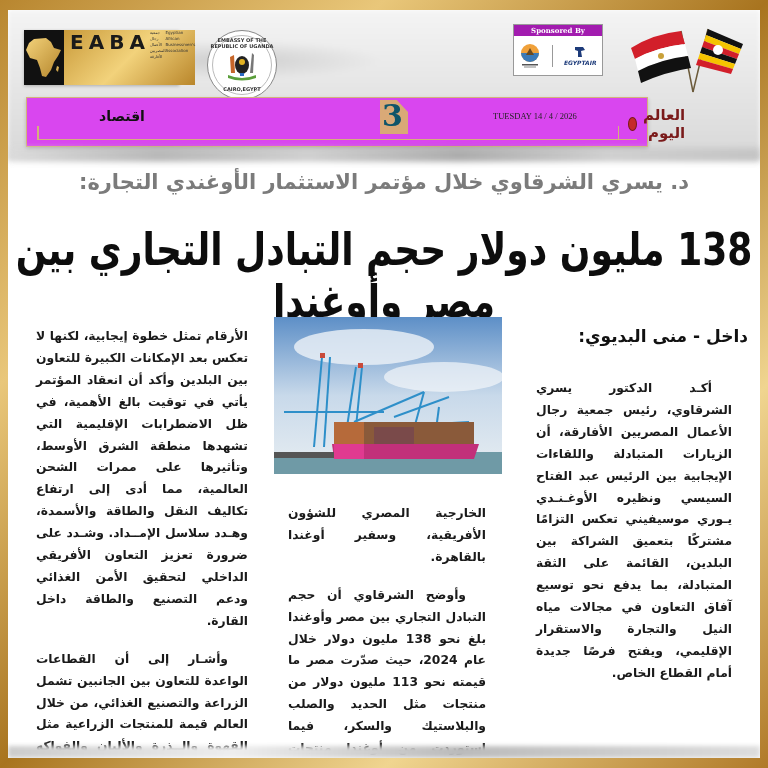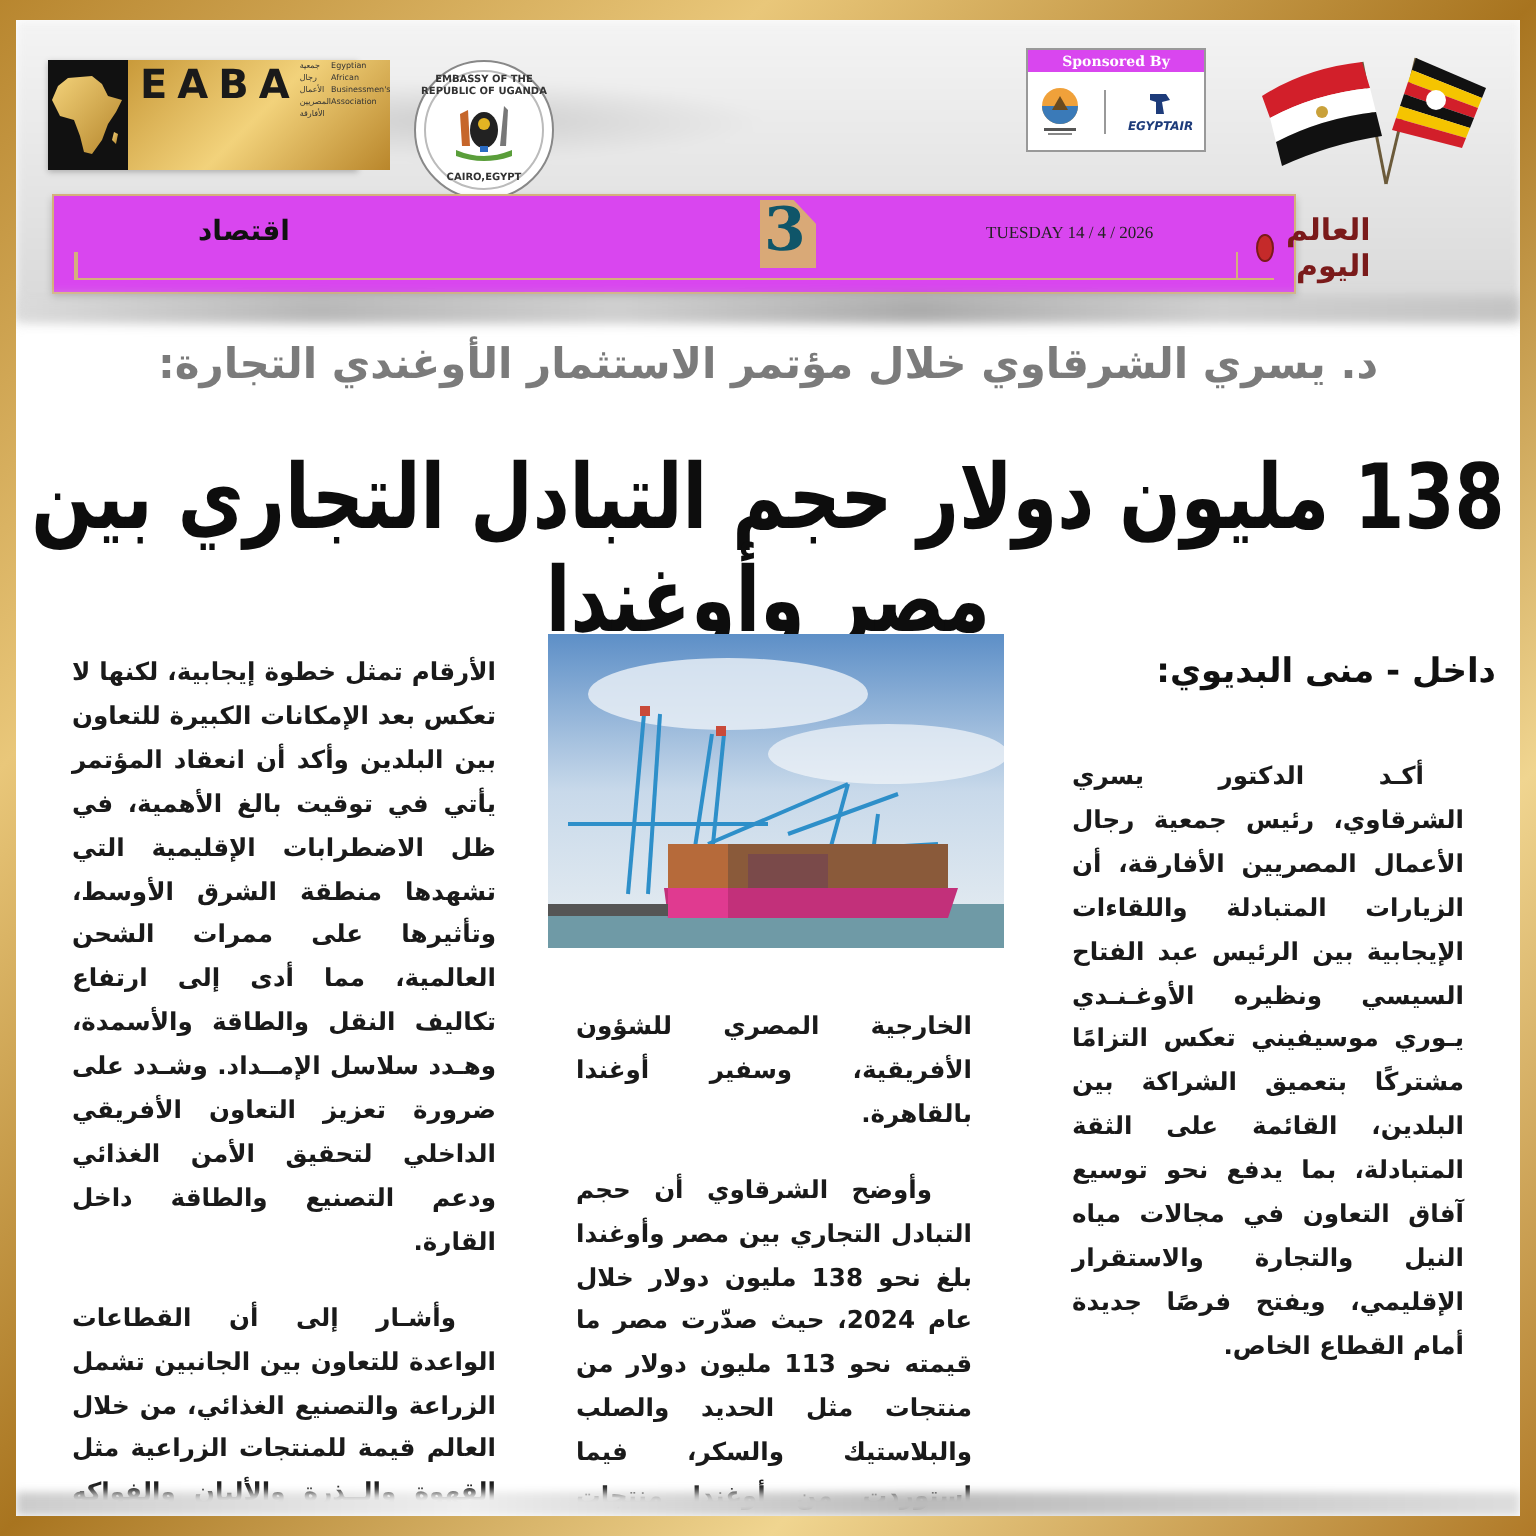--- a/index.html
+++ b/index.html
@@ -61,21 +61,21 @@
   .embassy .bottext {
     position: absolute; bottom: 7px; width: 100%; text-align: center;
     font-size: 5px; color: #333; font-weight: bold;
   }
 
   .sponsor {
     position: absolute; left: 505px; top: 14px; width: 90px; height: 52px;
     border: 1px solid #999; background: #fff;
   }
   .sponsor .bar {
-    height: 11px; background: #d946ef; color: #fff;
+    height: 11px; background: #a21caf; color: #fff;
     font-family: "DejaVu Serif", serif; font-weight: bold; font-size: 7px;
     text-align: center; line-height: 11px;
   }
   .sponsor .body {
     display: flex; align-items: center; justify-content: space-around; height: 40px;
   }
   .sponsor .divider { width: 1px; height: 22px; background: #999; }
   .sponsor .egyptair {
     font-size: 6px; font-weight: bold; font-style: italic; color: #1d3b7a; text-align: center;
   }

